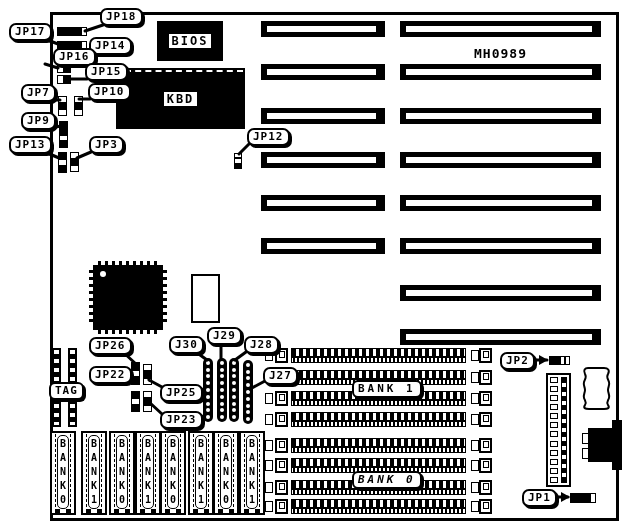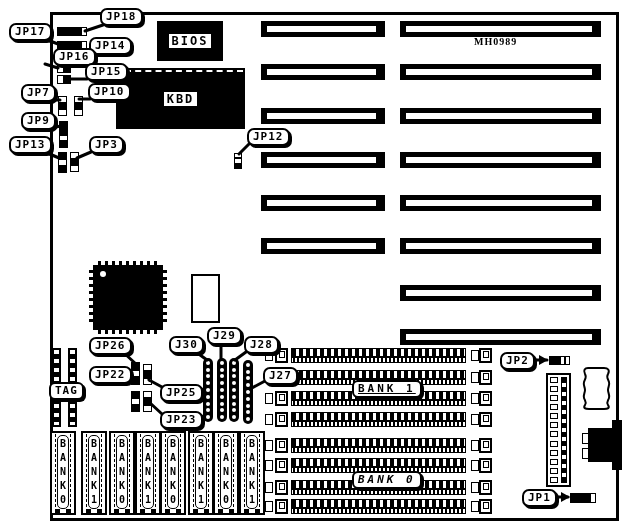--- a/index.html
+++ b/index.html
@@ -70,21 +70,21 @@
   .pwr-l{position:absolute;left:2px;top:2px;bottom:2px;width:9px;display:flex;flex-direction:column;
        justify-content:space-between;}
   .pwr-l i{display:block;width:8px;height:6px;border:1px solid #000;box-sizing:border-box;background:#fff;}
   .pwr-r{position:absolute;right:2px;top:2px;bottom:2px;width:6px;border:1px solid #000;box-sizing:border-box;
        background:repeating-linear-gradient(180deg,#000 0 5px,#fff 5px 9px);}
   
   .batt{position:absolute;left:579px;top:365px;}
   .din-a{position:absolute;left:588px;top:428px;width:24px;height:34px;background:#000;}
   .din-b{position:absolute;left:612px;top:420px;width:10px;height:50px;background:#000;}
   .din-pin{position:absolute;left:582px;width:7px;height:11px;border:1px solid #000;background:#fff;box-sizing:border-box;}
-  .mh{position:absolute;left:474px;top:36px;font-size:10px;font-weight:bold;letter-spacing:1px;font-family:Liberation Serif, serif;}
+  .mh{position:absolute;left:474px;top:46px;font-size:13px;font-weight:bold;letter-spacing:1px;}
 </style>
 </head>
 <body>
 
 <div id="canvas">
 
   <div class="board"></div>
 
   <div class="mh">MH0989</div>
 
@@ -105,21 +105,21 @@
   </div>
 
   <div class="crystal"></div>
 
   <div class="tag-socket">
     <span class="tag-col" style="left:0;"></span>
     <span class="tag-col" style="right:0;"></span>
   </div>
   <div class="plate" style="left:49px;top:382px;">TAG</div>
 
-  <div class="plate" style="left:352px;top:380px;letter-spacing:3px;text-decoration:underline;">BANK 1</div>
+  <div class="plate" style="left:352px;top:380px;letter-spacing:3px;">BANK 1</div>
   <div class="plate" style="left:352px;top:471px;letter-spacing:3px;font-style:italic;">BANK 0</div>
 
   <div class="pwr">
     <span class="pwr-l" id="pwr-cells">
         <i></i>
         <i></i>
         <i></i>
         <i></i>
         <i></i>
         <i></i>

